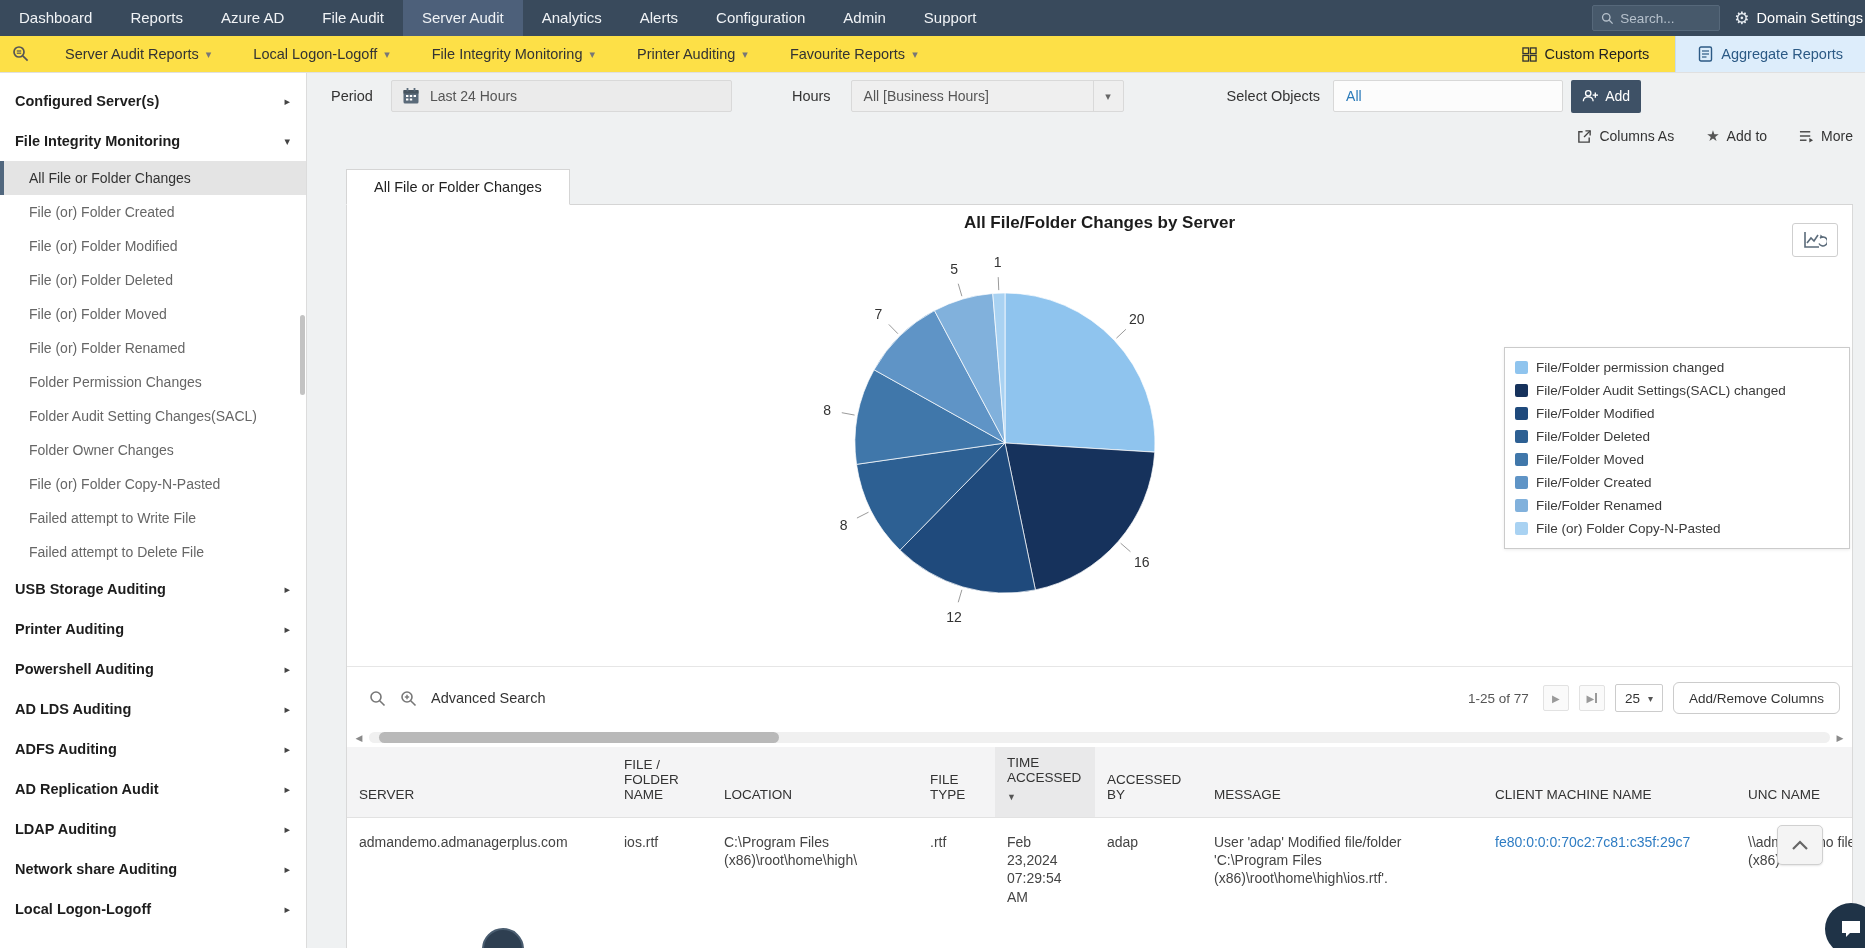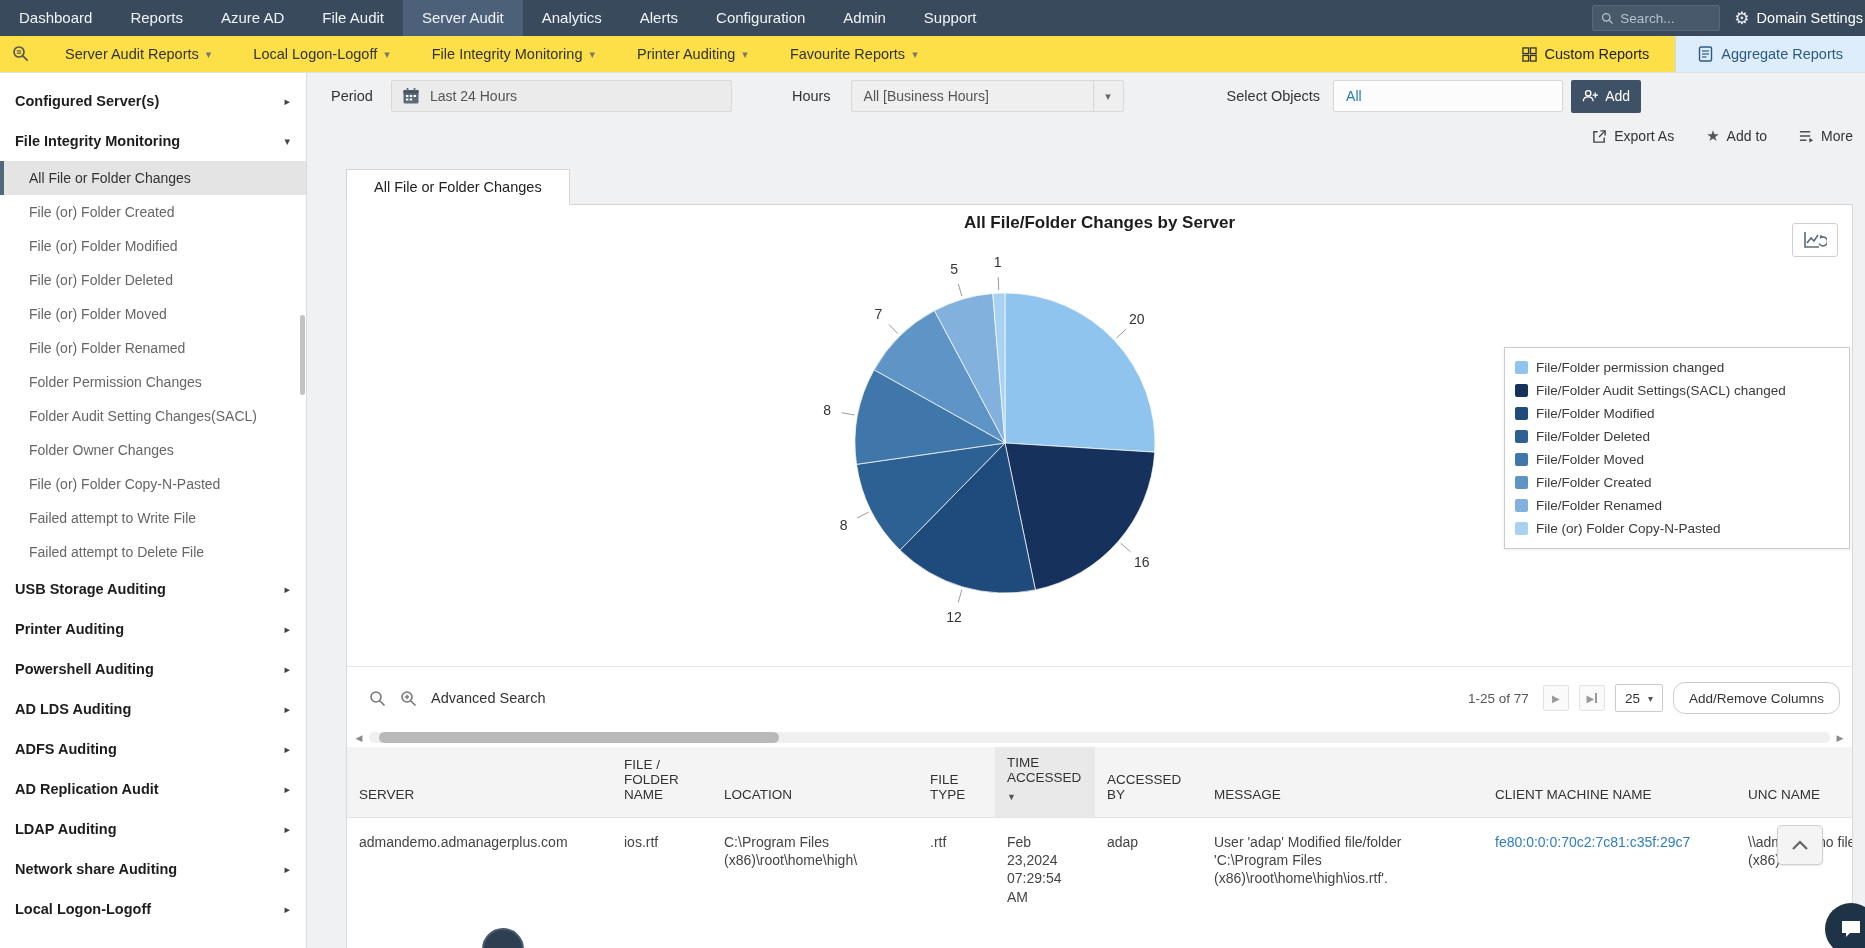--- a/index.html
+++ b/index.html
@@ -68,21 +68,21 @@
   
   .controls-row { height:62px; display:flex; align-items:center; padding:0 12px 0 22px; }
   .ctl-icons { display:flex; align-items:center; gap:14px; margin-right:14px; }
   .adv-search { font-size:14.5px; color:#333; cursor:pointer; }
   .ctl-right { margin-left:auto; display:flex; align-items:center; gap:10px; }
   .page-range { font-size:13.5px; color:#555; margin-right:4px; }
   .pg-btn { width:26px; height:26px; background:#fafafa; border:1px solid #e2e2e2; border-radius:2px; color:#9a9a9a; font-size:10px; display:flex; align-items:center; justify-content:center; cursor:pointer; gap:1px; }
   .pg-btn .bar { display:inline-block; width:2px; height:10px; background:#9a9a9a; }
   .page-size { height:28px; border:1px solid #cccccc; border-radius:2px; background:#fff; display:flex; align-items:center; gap:8px; padding:0 9px; font-size:13.5px; color:#333; cursor:pointer; }
   .page-size .caret { font-size:10px; color:#555; }
-  .add-remove-cols { height:32px; border:1px solid #cccccc; border-radius:12px; background:#fff; display:flex; align-items:center; padding:0 15px; font-size:13.5px; color:#333; cursor:pointer; white-space:nowrap; }
+  .add-remove-cols { height:32px; border:1px solid #cccccc; border-radius:6px; background:#fff; display:flex; align-items:center; padding:0 15px; font-size:13.5px; color:#333; cursor:pointer; white-space:nowrap; }
   
   .hscroll { height:18px; position:relative; }
   .hs-arrow { position:absolute; top:2px; width:12px; height:13px; color:#8a8a8a; font-size:9px; display:flex; align-items:center; justify-content:center; cursor:pointer; }
   .hs-left { left:6px; } .hs-right { right:6px; }
   .hs-track { position:absolute; left:22px; right:22px; top:3px; height:11px; background:#f0f0f0; border-radius:6px; }
   .hs-thumb { position:absolute; left:10px; top:0; width:400px; height:11px; background:#b9b9b9; border-radius:6px; cursor:grab; }
   
   .table-wrap { overflow:hidden; height:269px; }
   table { border-collapse:collapse; table-layout:fixed; width:1552px; }
   thead th { background:#f4f4f5; vertical-align:bottom; text-align:left; padding:8px 12px 15px; font-weight:normal; font-size:13.5px; color:#333; border-bottom:1px solid #e2e2e2; }
@@ -320,21 +320,21 @@
 
   <div class="actions-row">
     <div class="action-link">
       <span>
         <svg width="15" height="15" viewBox="0 0 16 16">
             <path d="M6 3 H2 V14 H13 V9" fill="none" stroke="#444" stroke-width="1.5"></path>
             <path d="M9 2 H14 V7" fill="none" stroke="#444" stroke-width="1.5"></path>
             <line x1="14" y1="2" x2="7.5" y2="8.5" stroke="#444" stroke-width="1.5"></line>
           </svg>
       </span>
-      <span>Export As</span>
+      <span>Columns As</span>
     </div>
     <div class="action-link">
       <span class="star">★</span>
       <span>Add to</span>
     </div>
     <div class="action-link">
       <span>
         <svg width="15" height="14" viewBox="0 0 16 14">
             <line x1="1" y1="2.5" x2="12" y2="2.5" stroke="#444" stroke-width="1.5"></line>
             <line x1="1" y1="7" x2="12" y2="7" stroke="#444" stroke-width="1.5"></line>

